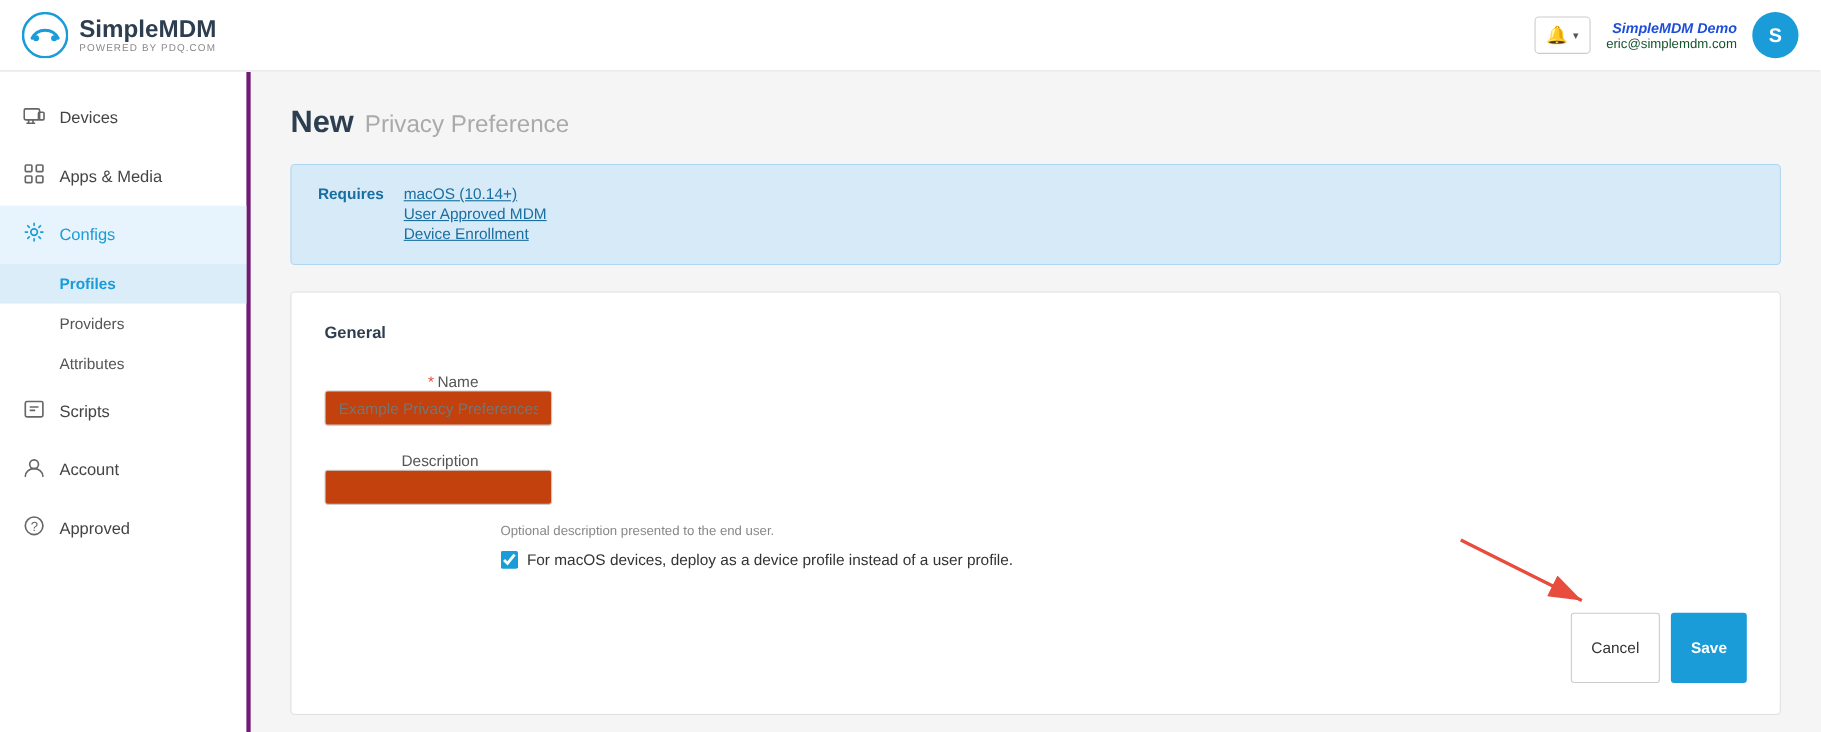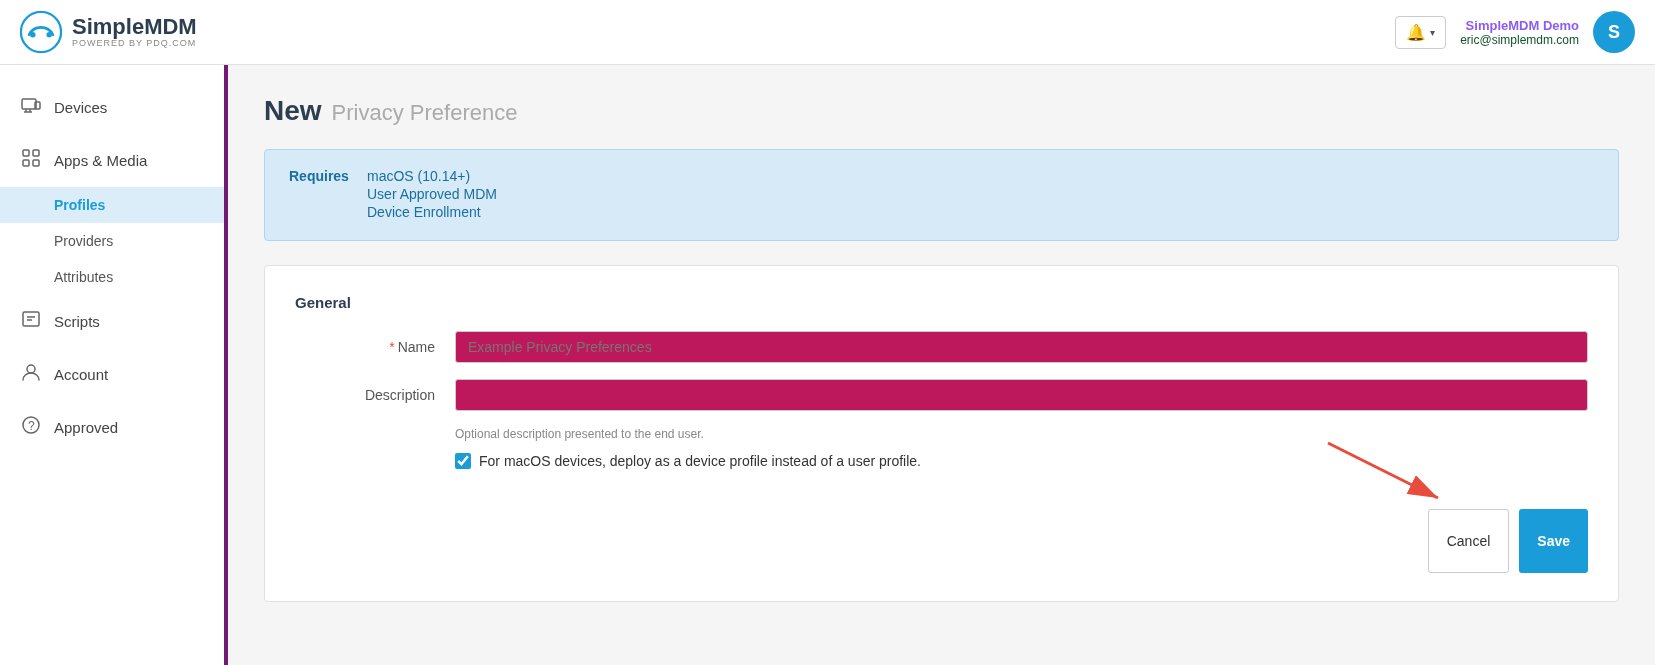--- a/index.html
+++ b/index.html
@@ -11,21 +11,21 @@
       background: #fff; border-bottom: 1px solid #e0e0e0;
       padding: 0 20px; height: 65px; position: fixed; top: 0; left: 0; right: 0; z-index: 100;
     }
     .header-logo { display: flex; align-items: center; gap: 10px; }
     .logo-icon { width: 42px; height: 42px; }
     .logo-text { display: flex; flex-direction: column; line-height: 1.1; }
     .logo-main { font-size: 22px; font-weight: 700; color: #2c3e50; }
     .logo-sub { font-size: 9px; color: #888; letter-spacing: 1px; text-transform: uppercase; }
     .header-right { display: flex; align-items: center; gap: 14px; }
     .header-user { text-align: right; }
-    .header-user-name { font-weight: 600; font-size: 13px; color: #8b5cf6; }
+    .header-user-name { font-weight: 600; font-size: 13px; color: #1d4ed8; font-style: italic; }
     .header-user-email { font-size: 12px; color: #14532d; }
     .header-avatar {
       width: 42px; height: 42px; border-radius: 50%; background: #1a9cd8;
       display: flex; align-items: center; justify-content: center;
       color: #fff; font-size: 18px; font-weight: 700;
     }
 
     
     .layout { display: flex; margin-top: 65px; min-height: calc(100vh - 65px); }
 
@@ -53,38 +53,38 @@
     .page-title-new { font-size: 28px; font-weight: 700; color: #2c3e50; }
     .page-title-sub { font-size: 22px; color: #aaa; font-weight: 400; }
 
     
     .info-box {
       background: #d6eaf8; border: 1px solid #aed6f1;
       border-radius: 4px; padding: 18px 24px; margin-bottom: 24px;
     }
     .info-box-row { display: flex; gap: 8px; margin-bottom: 2px; }
     .info-box-label { font-weight: 600; color: #1a6fa0; font-size: 14px; min-width: 70px; }
-    .info-box-value { color: #1a6fa0; font-size: 14px; }
+    .info-box-value { color: #1a6fa0; font-size: 14px; text-decoration: underline; }
 
     
     .card {
       background: #fff; border: 1px solid #e0e0e0; border-radius: 4px; padding: 28px 30px;
     }
 
     .section-title { font-size: 15px; font-weight: 700; color: #2c3e50; margin-bottom: 20px; }
 
-    .form-row { display: flex; align-items: flex-start; margin-bottom: 16px; }
+    .form-row { display: flex; align-items: flex-start; margin-bottom: 16px; flex-direction: column; }
     .form-label {
       width: 160px; text-align: right; padding-right: 20px; padding-top: 8px;
       font-size: 14px; color: #555; flex-shrink: 0;
     }
     .required-star { color: #e74c3c; margin-right: 3px; }
     .form-control {
       flex: 1; padding: 7px 12px; border: 1px solid #ccc; border-radius: 3px;
-      font-size: 14px; outline: none; background: #be185d;
+      font-size: 14px; outline: none; background: #c2410c;
     }
     .form-hint { font-size: 12px; color: #888; margin-top: 5px; margin-left: 160px; }
 
     .checkbox-row { display: flex; align-items: flex-end; gap: 8px; margin: 12px 0 0 160px; }
     .checkbox-row input[type="checkbox"] { width: 16px; height: 16px; accent-color: #1a9cd8; }
     .checkbox-label { font-size: 14px; color: #333; }
 
     .form-actions {
       display: flex; justify-content: flex-end; gap: 10px; margin-top: 24px;
       padding-top: 16px; position: relative;
@@ -158,20 +158,29 @@
       <span class="icon">
         <svg width="20" height="20" viewBox="0 0 20 20" fill="none">
             <rect x="2" y="2" width="6" height="6" rx="1" stroke="#666" stroke-width="1.5"></rect>
             <rect x="12" y="2" width="6" height="6" rx="1" stroke="#666" stroke-width="1.5"></rect>
             <rect x="2" y="12" width="6" height="6" rx="1" stroke="#666" stroke-width="1.5"></rect>
             <rect x="12" y="12" width="6" height="6" rx="1" stroke="#666" stroke-width="1.5"></rect>
           </svg>
       </span>
       <span>Apps &amp; Media</span>
     </div>
+    <div class="sidebar-item active">
+      <span class="icon">
+        <svg width="20" height="20" viewBox="0 0 20 20" fill="none">
+            <circle cx="10" cy="10" r="3" stroke="#1a9cd8" stroke-width="1.5"></circle>
+            <path d="M10 2v2M10 16v2M2 10h2M16 10h2M4.22 4.22l1.42 1.42M14.36 14.36l1.42 1.42M4.22 15.78l1.42-1.42M14.36 5.64l1.42-1.42" stroke="#1a9cd8" stroke-width="1.5" stroke-linecap="round"></path>
+          </svg>
+      </span>
+      <span>Configs</span>
+    </div>
     <div class="sidebar-sub-item active">
       <span>Profiles</span>
     </div>
     <div class="sidebar-sub-item">
       <span>Providers</span>
     </div>
     <div class="sidebar-sub-item">
       <span>Attributes</span>
     </div>
     <div class="sidebar-item">

